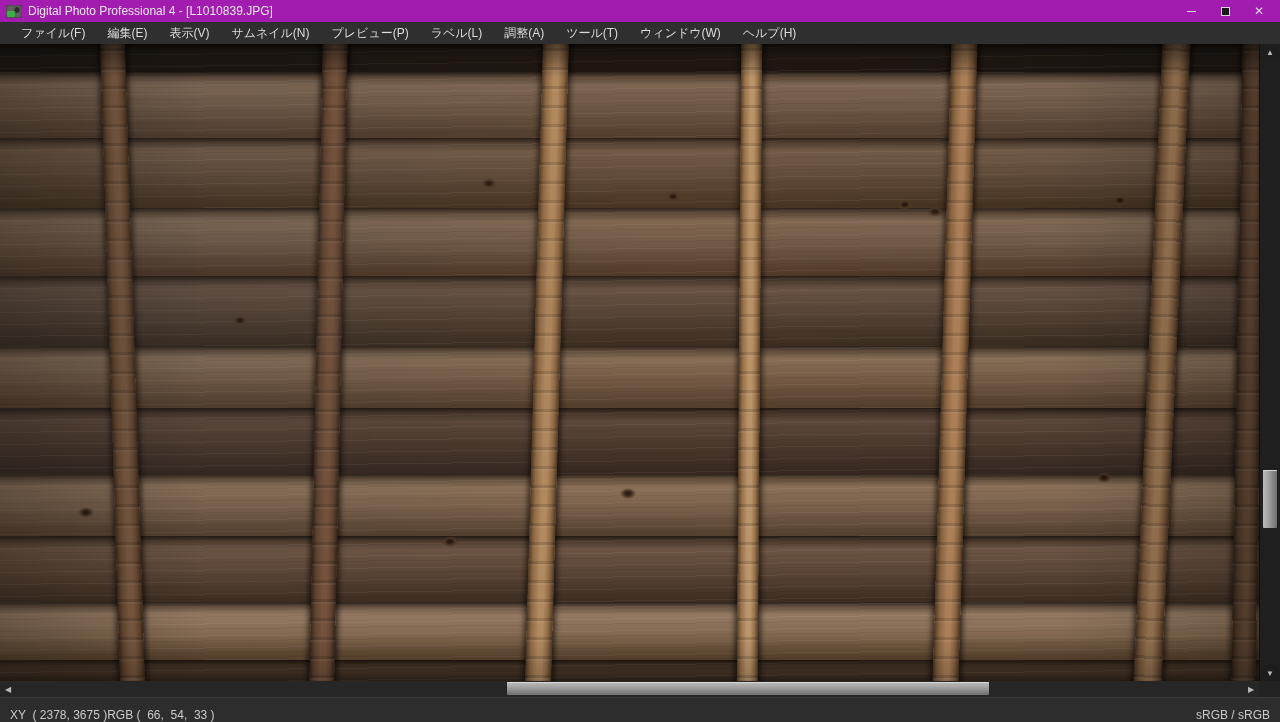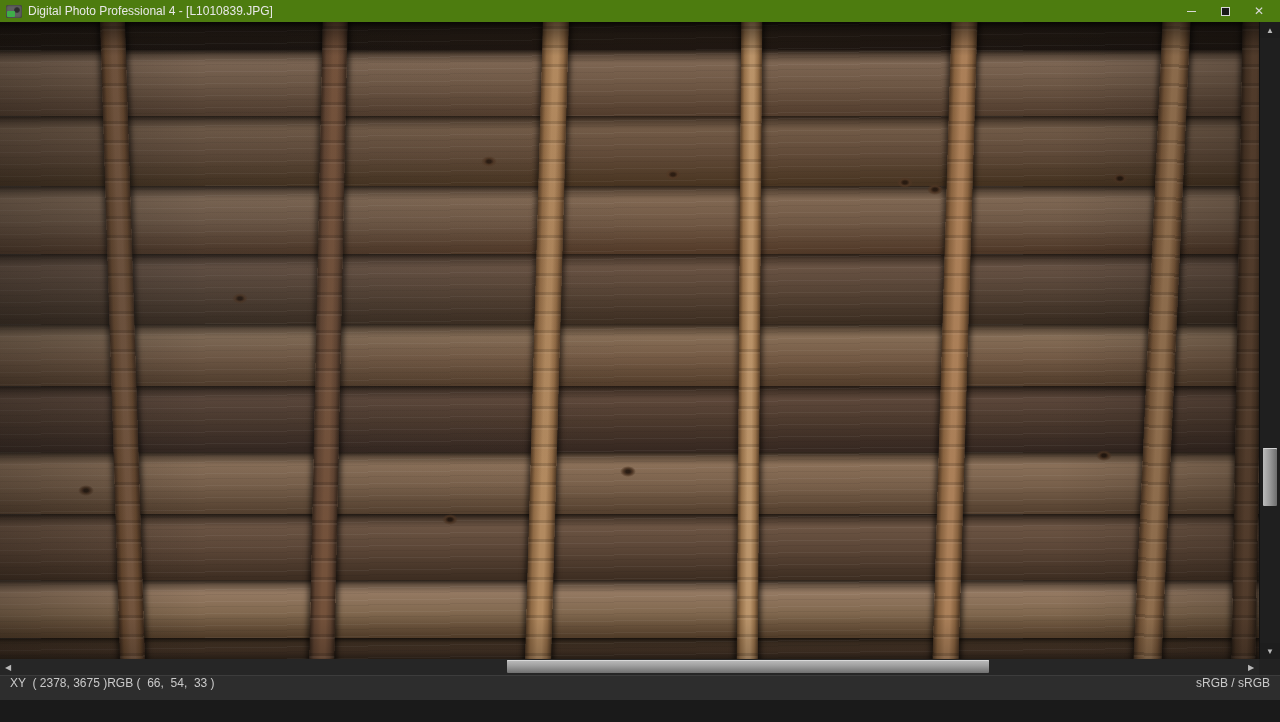--- a/index.html
+++ b/index.html
@@ -1,21 +1,21 @@
 <!DOCTYPE html>
 <html><head>
 <meta charset="utf-8">
 <style>
   * { margin:0; padding:0; box-sizing:border-box; }
   html,body { width:1280px; height:722px; overflow:hidden; background:#1a1a1a;
               font-family:"Liberation Sans","DejaVu Sans",sans-serif; }
   .window { position:relative; width:1280px; height:722px; display:flex; flex-direction:column; }
 
   
-  .titlebar { height:22px; background:#4d7c0f; display:flex; align-items:center; padding:0 4px; flex:none; }
+  .titlebar { height:22px; background:#a21caf; display:flex; align-items:center; padding:0 4px; flex:none; }
   .app-icon { width:16px; height:13px; margin:0 6px 0 2px; position:relative; background:#5f5f5f;
               border-radius:2px; box-shadow:inset 0 0 2px #222; }
   .app-icon .lens { position:absolute; right:2px; top:2px; width:6px; height:6px; border-radius:50%;
                     background:#2d2d2d; box-shadow:inset 0 0 1px #777; }
   .app-icon .green { position:absolute; left:1px; bottom:1px; width:8px; height:6px; background:#3fae49; border-radius:1px; }
   .title { color:#e8e8e8; font-size:12px; white-space:nowrap; }
   .win-controls { margin-left:auto; display:flex; align-items:center; height:100%; }
   .win-btn { width:34px; height:100%; display:flex; align-items:center; justify-content:center; color:#d8d8d8; cursor:default; }
   .glyph-min { width:9px; height:1px; background:#d8d8d8; display:block; }
   .glyph-restore { position:relative; width:9px; height:9px; display:block; }
@@ -58,21 +58,21 @@
   .hscroll-row { flex:none; height:16px; display:flex; }
   .hscroll { width:1259px; display:flex; background:#262626; }
   .hbtn { width:16px; display:flex; align-items:center; justify-content:center; color:#b9b9b9; font-size:8px; flex:none; }
   .htrack { position:relative; flex:1; background:#262626; }
   .hthumb { position:absolute; left:491px; top:1px; height:13px; width:482px; border-radius:1px;
     background:linear-gradient(180deg,#bdbdbd,#9e9e9e 45%,#6f6f6f); box-shadow:inset 0 1px 0 #d8d8d8; }
   .scroll-corner { width:21px; background:#222222; }
 
   
   .statusbar { flex:none; height:25px; background:#2d2d2d; border-top:1px solid #3c3c3c;
-    display:flex; align-items:flex-start; padding:0 10px; color:#c9c9c9; font-size:12px; }
+    display:flex; align-items:flex-end; padding:0 10px; color:#c9c9c9; font-size:12px; }
   .statusbar span { white-space:pre; }
   .spacer { flex:1; }
 </style>
 </head>
 <body>
 
 <div class="window">
 
   <div class="titlebar">
     <div class="app-icon">
@@ -86,20 +86,32 @@
         </div>
       <div class="win-btn">
           <span class="glyph-restore"></span>
         </div>
       <div class="win-btn">
           <span class="glyph-close">✕</span>
         </div>
     </div>
   </div>
 
+  <div class="menubar">
+    <span class="menu-item">ファイル(F)</span>
+    <span class="menu-item">編集(E)</span>
+    <span class="menu-item">表示(V)</span>
+    <span class="menu-item">サムネイル(N)</span>
+    <span class="menu-item">プレビュー(P)</span>
+    <span class="menu-item">ラベル(L)</span>
+    <span class="menu-item">調整(A)</span>
+    <span class="menu-item">ツール(T)</span>
+    <span class="menu-item">ウィンドウ(W)</span>
+    <span class="menu-item">ヘルプ(H)</span>
+  </div>
 
   <div class="content">
     <div class="photo" id="photo" style="background: rgb(90, 69, 54);">
       <div class="plank" style="height: 28px; background: linear-gradient(rgba(8, 5, 3, 0.75) 0px, rgba(15, 10, 6, 0.35) 5px, rgba(0, 0, 0, 0) 13px), linear-gradient(rgb(50, 39, 30) 20%, rgb(38, 29, 22) 55%, rgb(28, 21, 17) 97%);"></div>
         <div class="plank" style="height: 66px; background: linear-gradient(rgba(8, 5, 3, 0.75) 0px, rgba(15, 10, 6, 0.35) 5px, rgba(0, 0, 0, 0) 13px), linear-gradient(rgb(123, 101, 83) 20%, rgb(106, 85, 68) 55%, rgb(78, 59, 45) 97%);"></div>
         <div class="plank" style="height: 70px; background: linear-gradient(rgba(8, 5, 3, 0.75) 0px, rgba(15, 10, 6, 0.35) 5px, rgba(0, 0, 0, 0) 13px), linear-gradient(rgb(110, 89, 71) 20%, rgb(92, 72, 56) 55%, rgb(65, 48, 31) 97%);"></div>
         <div class="plank" style="height: 68px; background: linear-gradient(rgba(8, 5, 3, 0.75) 0px, rgba(15, 10, 6, 0.35) 5px, rgba(0, 0, 0, 0) 13px), linear-gradient(rgb(125, 103, 84) 20%, rgb(107, 86, 69) 55%, rgb(74, 53, 38) 97%);"></div>
         <div class="plank" style="height: 70px; background: linear-gradient(rgba(8, 5, 3, 0.75) 0px, rgba(15, 10, 6, 0.35) 5px, rgba(0, 0, 0, 0) 13px), linear-gradient(rgb(99, 80, 67) 20%, rgb(80, 64, 52) 55%, rgb(54, 42, 32) 97%);"></div>
         <div class="plank" style="height: 62px; background: linear-gradient(rgba(8, 5, 3, 0.75) 0px, rgba(15, 10, 6, 0.35) 5px, rgba(0, 0, 0, 0) 13px), linear-gradient(rgb(133, 110, 88) 20%, rgb(113, 89, 69) 55%, rgb(80, 60, 43) 97%);"></div>
         <div class="plank" style="height: 66px; background: linear-gradient(rgba(8, 5, 3, 0.75) 0px, rgba(15, 10, 6, 0.35) 5px, rgba(0, 0, 0, 0) 13px), linear-gradient(rgb(90, 70, 58) 20%, rgb(72, 55, 44) 55%, rgb(51, 38, 32) 97%);"></div>

